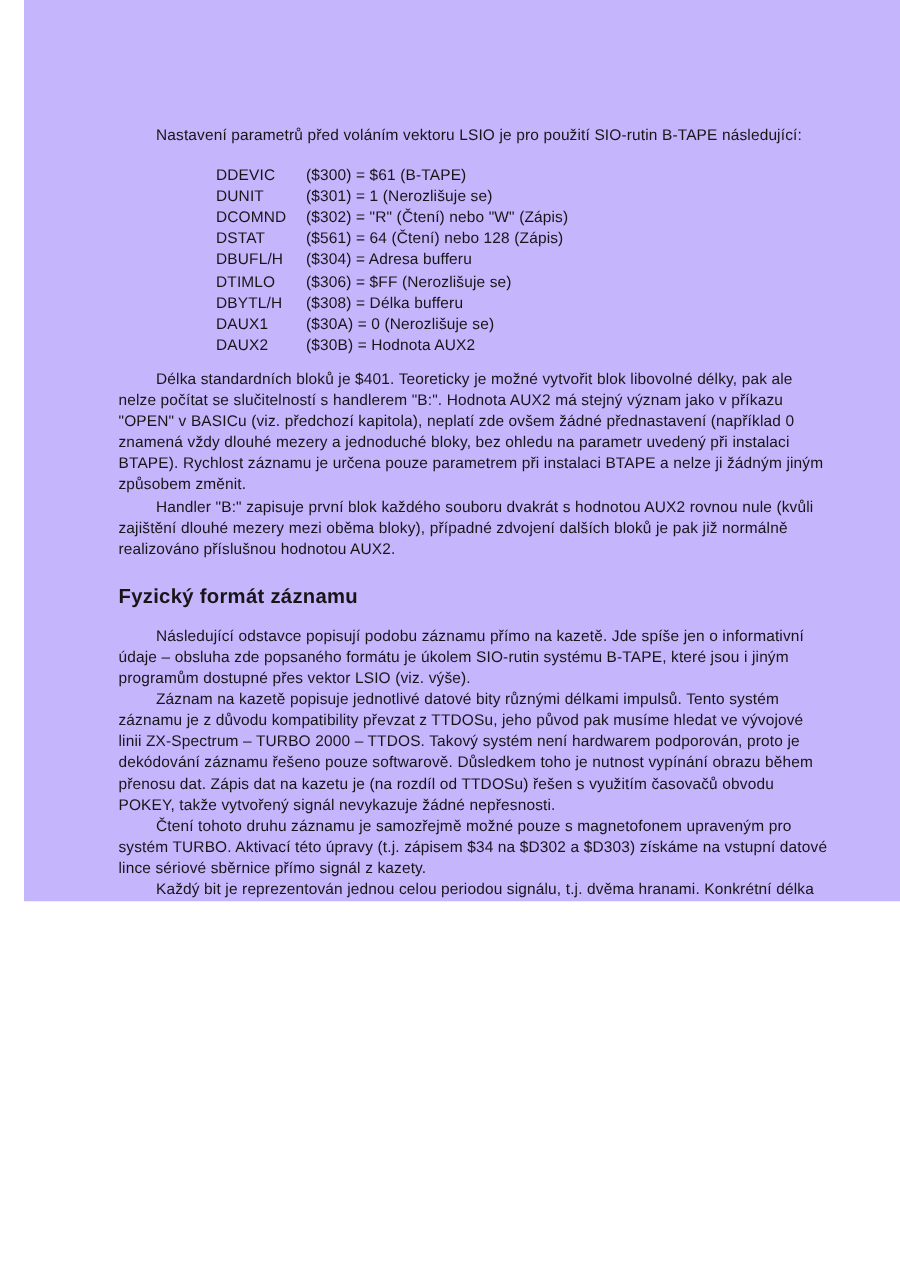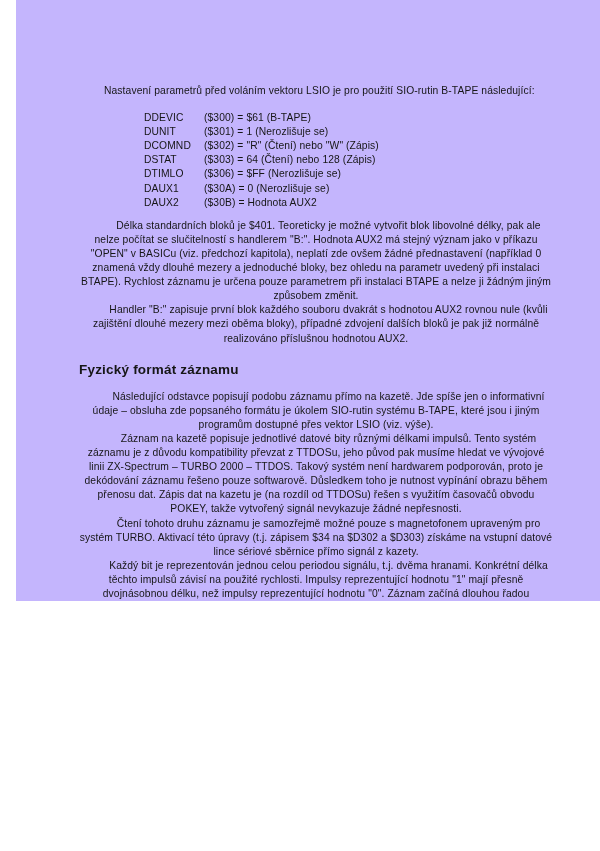--- a/index.html
+++ b/index.html
@@ -40,21 +40,20 @@
   .param-name {
     width: 60px;
     flex: 0 0 60px;
   }
   .param-value {
     flex: 1;
   }
   .para {
     text-indent: 25px;
     margin: 0;
-    text-align: center;
   }
   .section-title {
     margin: 17px 0 13px 0;
     text-align: left;
     font-size: 13.5px;
     font-weight: bold;
     letter-spacing: 0.2px;
   }
   .footer {
     position: absolute;
@@ -97,25 +96,33 @@
       <div class="param-row">
         <span class="param-name">DUNIT</span>
         <span class="param-value">($301) = 1 (Nerozlišuje se)</span>
       </div>
       <div class="param-row">
         <span class="param-name">DCOMND</span>
         <span class="param-value">($302) = "R" (Čtení) nebo "W" (Zápis)</span>
       </div>
       <div class="param-row">
         <span class="param-name">DSTAT</span>
-        <span class="param-value">($303) = 64 (Čtení) nebo 128 (Zápis)</span>
+        <span class="param-value">($561) = 64 (Čtení) nebo 128 (Zápis)</span>
+      </div>
+      <div class="param-row">
+        <span class="param-name">DBUFL/H</span>
+        <span class="param-value">($304) = Adresa bufferu</span>
       </div>
       <div class="param-row">
         <span class="param-name">DTIMLO</span>
         <span class="param-value">($306) = $FF (Nerozlišuje se)</span>
+      </div>
+      <div class="param-row">
+        <span class="param-name">DBYTL/H</span>
+        <span class="param-value">($308) = Délka bufferu</span>
       </div>
       <div class="param-row">
         <span class="param-name">DAUX1</span>
         <span class="param-value">($30A) = 0 (Nerozlišuje se)</span>
       </div>
       <div class="param-row">
         <span class="param-name">DAUX2</span>
         <span class="param-value">($30B) = Hodnota AUX2</span>
       </div>
     </div>

